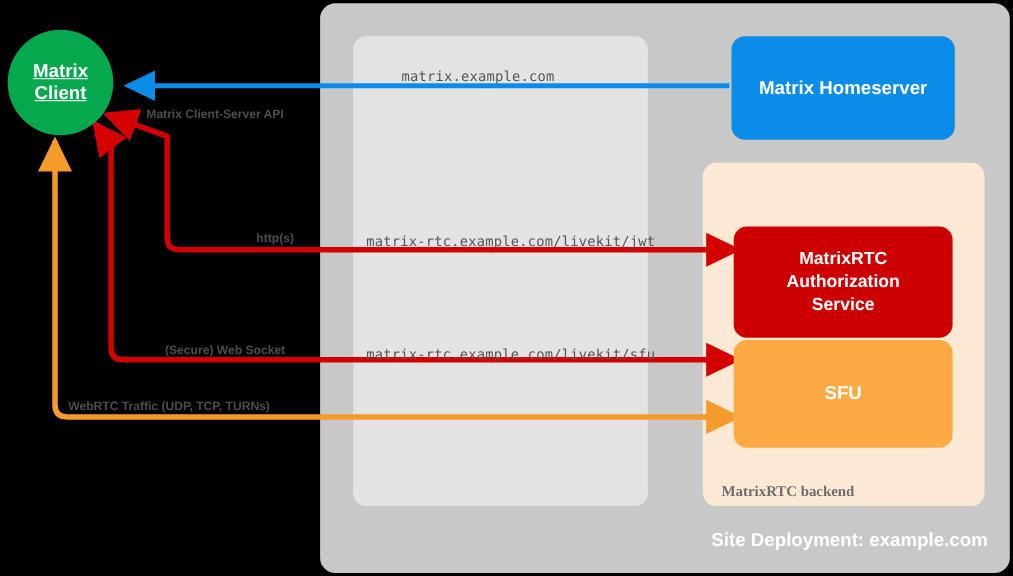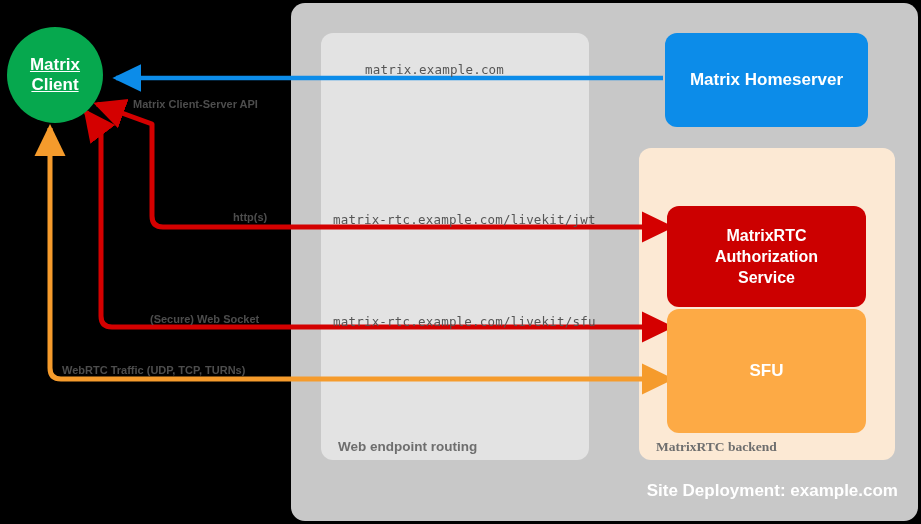--- a/index.html
+++ b/index.html
@@ -21,21 +21,21 @@
       border-radius:50%;background:#06a84e;color:#fff;font-weight:bold;
       font-size:17px;line-height:20px;display:flex;flex-direction:column;
       align-items:center;justify-content:center;text-align:center;z-index:6;text-decoration:underline;}
   .node{position:absolute;box-sizing:border-box;display:flex;
       align-items:center;justify-content:center;text-align:center;
       color:#fff;font-weight:bold;border-radius:12px;z-index:5;}
   #homeserver{left:665px;top:33px;width:203px;height:94px;
       background:#0c8ce9;font-size:17px;}
   #auth-service{left:667px;top:178px;width:199px;height:101px;
       background:#cc0000;font-size:16px;line-height:21px;margin-top:28px;}
-  #sfu{left:667px;top:309px;width:199px;height:124px;
+  #sfu{left:667px;top:309px;width:199px;height:98px;
       background:#fdaa45;font-size:17px;}
 
   
   .caption{position:absolute;font-weight:bold;font-size:13.5px;color:#6e6e6e;z-index:7;}
   #cap-web{left:338px;top:439px;}
   #cap-rtc{left:656px;top:439px;font-family:Liberation Serif, serif;}
   #cap-site{position:absolute;right:23px;top:481px;font-weight:bold;
       font-size:17px;color:#fff;z-index:7;margin-left:48px;}
 
   
@@ -121,17 +121,16 @@
 
   <div class="url" id="url-1">matrix.example.com</div>
   <div class="url" id="url-2">matrix-rtc.example.com/livekit/jwt</div>
   <div class="url" id="url-3">matrix-rtc.example.com/livekit/sfu</div>
 
   <div class="elabel" id="lab-csapi">Matrix Client-Server API</div>
   <div class="elabel" id="lab-http">http(s)</div>
   <div class="elabel" id="lab-ws">(Secure) Web Socket</div>
   <div class="elabel" id="lab-webrtc">WebRTC Traffic (UDP, TCP, TURNs)</div>
 
-  <div class="caption" id="cap-web">Web endpoint routing</div>
   <div class="caption" id="cap-rtc">MatrixRTC backend</div>
   <div id="cap-site">Site Deployment: example.com</div>
 
 </div>
 
 </body></html>

